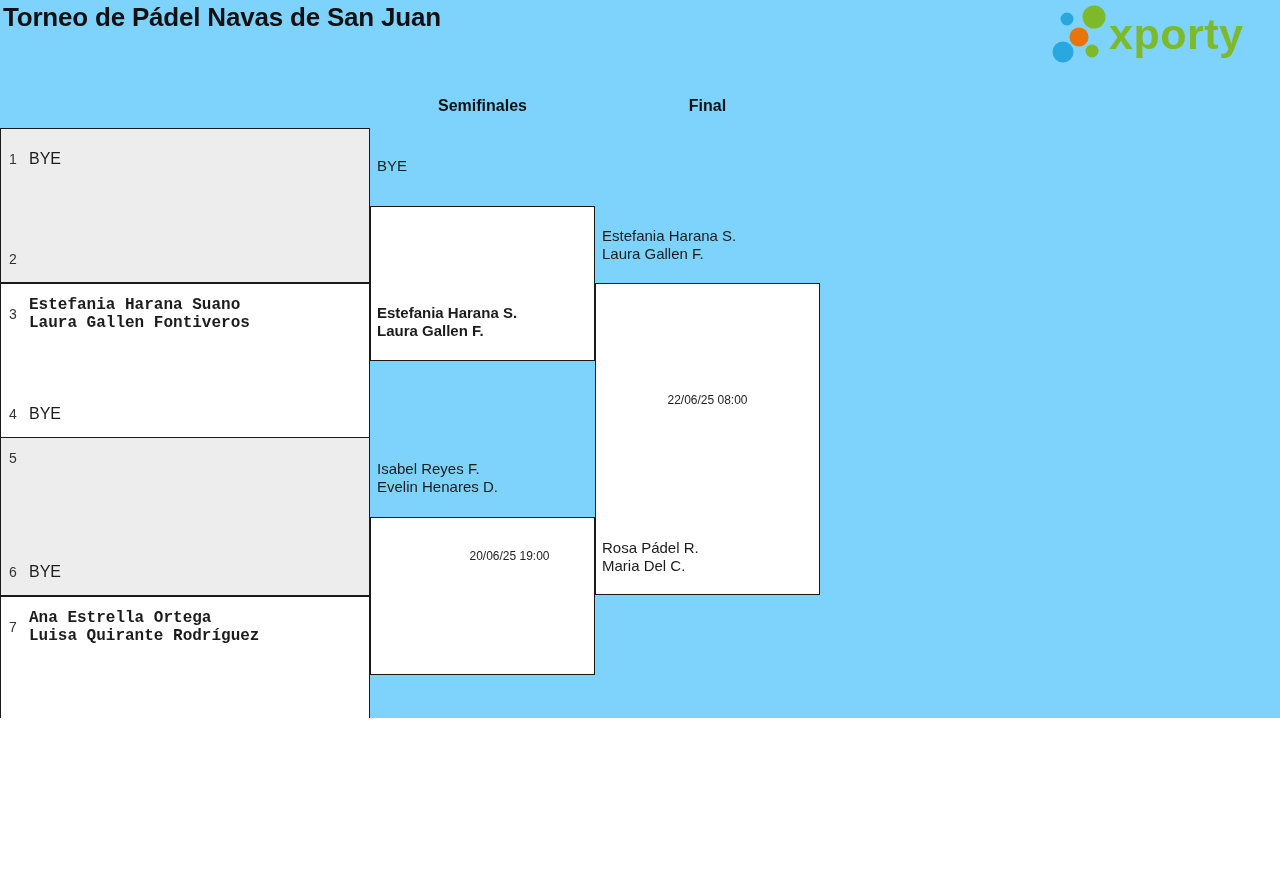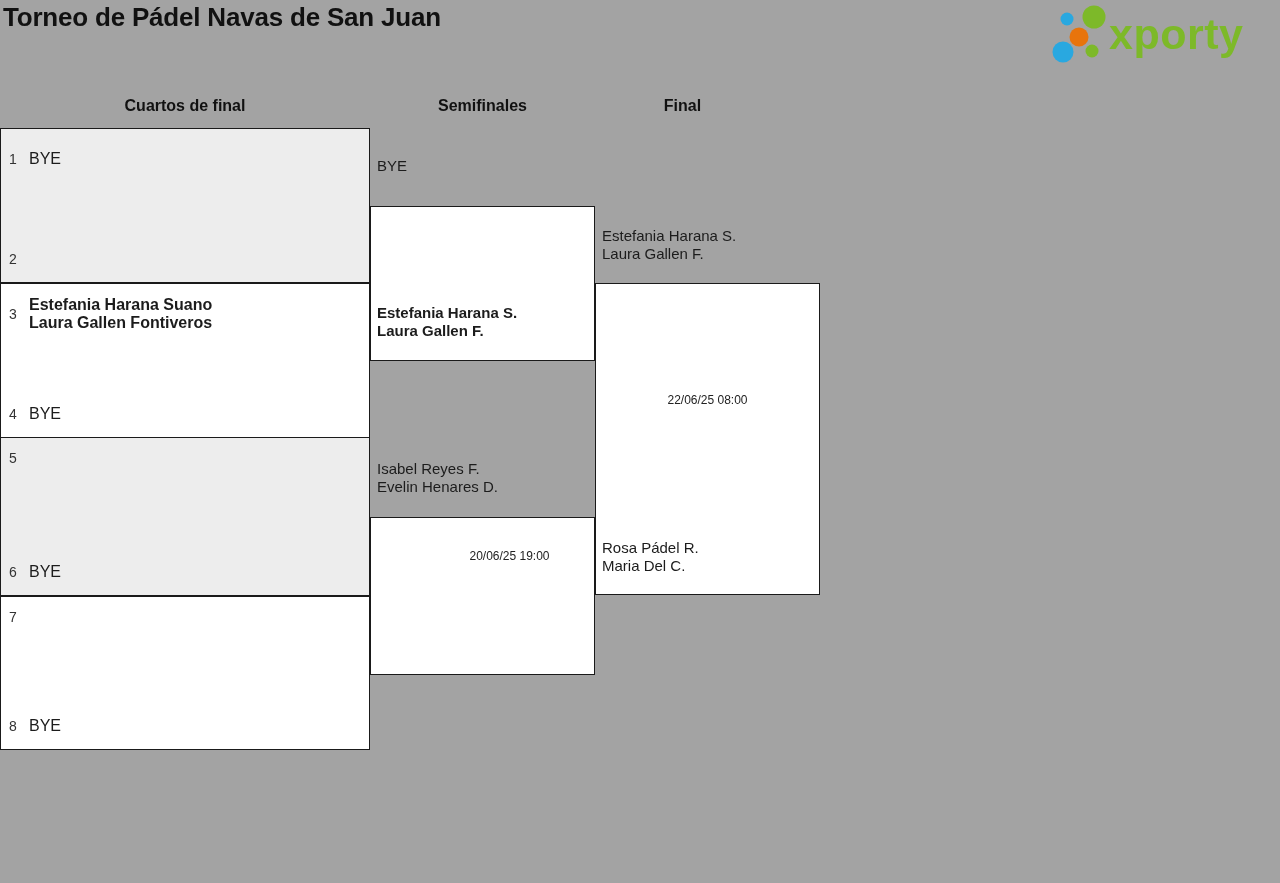--- a/index.html
+++ b/index.html
@@ -1,51 +1,51 @@
 <!DOCTYPE html>
 <html><head>
 <meta charset="utf-8">
 <style>
   html,body{margin:0;padding:0;background:#fff;}
   body{width:1280px;height:883px;font-family:"Liberation Sans","DejaVu Sans",sans-serif;}
-  .stage{position:relative;width:1280px;height:883px;background:#a3a3a3;overflow:hidden;}
+  .stage{position:relative;width:1280px;height:718px;background:#7dd3fc;overflow:hidden;}
 
   
   .title-block{position:absolute;left:3px;top:1px;color:#111;}
   .title-block div{font-size:26px;font-weight:700;line-height:33px;letter-spacing:-0.2px;}
 
   
   .logo{position:absolute;left:1045px;top:3px;width:235px;height:72px;cursor:pointer;}
   .logo text{font-family:"Liberation Sans","DejaVu Sans",sans-serif;font-weight:700;letter-spacing:0.5px;}
 
   
   .round-header{position:absolute;top:97px;font-size:16px;font-weight:700;color:#111;text-align:center;}
   .rh1{left:0;width:370px;}
   .rh2{left:370px;width:225px;}
-  .rh3{left:570px;width:225px;}
+  .rh3{left:595px;width:225px;}
 
   
   .box{position:absolute;border:1px solid #1a1a1a;box-sizing:border-box;background:#fff;}
   .qf{left:0;width:370px;display:flex;flex-direction:column;justify-content:space-between;padding:12px 8px 5px 8px;}
   .qf.gray{background:#EDEDED;}
   .qf1{top:128px;height:155px;}
   .qf2{top:283px;height:155px;}
   .qf3{top:437px;height:159px;}
   .qf4{top:596px;height:154px;}
   .sf{left:370px;width:225px;}
   .sf1{top:206px;height:155px;}
   .sf2{top:517px;height:158px;}
   .final-box{left:595px;top:283px;width:225px;height:312px;}
 
   
   .team-row{display:flex;align-items:center;}
   .seed{flex:0 0 20px;width:20px;font-size:14px;color:#333;}
   .names{display:flex;flex-direction:column;justify-content:center;min-height:36px;font-size:16px;line-height:18px;color:#1c1c1c;}
   .names span{display:block;}
-  .winner{font-weight:700;}
+  .winner{font-weight:700;font-family:Liberation Mono, monospace;}
 
   
   .label{position:absolute;font-size:15px;line-height:18px;color:#1c1c1c;}
   .label span{display:block;}
   .sf1-t1{left:377px;top:157px;}
   .sf1-t2{left:377px;top:304px;font-weight:700;}
   .sf2-t1{left:377px;top:460px;}
   .fin-t1{left:602px;top:227px;}
   .fin-t2{left:602px;top:539px;}
 
@@ -65,21 +65,20 @@
 
   <svg class="logo" viewBox="0 0 235 72" xmlns="http://www.w3.org/2000/svg">
     <circle cx="22" cy="16" r="6.5" fill="#29A8E0"></circle>
     <circle cx="49" cy="14" r="11.5" fill="#7DB929"></circle>
     <circle cx="34" cy="34" r="9.5" fill="#E8740C"></circle>
     <circle cx="18" cy="49" r="10.5" fill="#29A8E0"></circle>
     <circle cx="47" cy="48" r="6.5" fill="#7DB929"></circle>
     <text x="64" y="46" font-size="43" fill="#7DB929">xporty</text>
   </svg>
 
-  <div class="round-header rh1">Cuartos de final</div>
   <div class="round-header rh2">Semifinales</div>
   <div class="round-header rh3">Final</div>
 
   <div class="box qf qf1 gray">
     <div class="team-row">
       <span class="seed">1</span>
       <span class="names">
         <span>BYE</span>
         <span></span>
       </span>
@@ -119,20 +118,24 @@
       <span class="names">
         <span>BYE</span>
         <span></span>
       </span>
     </div>
   </div>
 
   <div class="box qf qf4">
     <div class="team-row">
       <span class="seed">7</span>
+      <span class="names winner">
+        <span>Ana Estrella Ortega</span>
+        <span>Luisa Quirante Rodríguez</span>
+      </span>
     </div>
     <div class="team-row">
       <span class="seed">8</span>
       <span class="names">
         <span>BYE</span>
         <span></span>
       </span>
     </div>
   </div>
 

